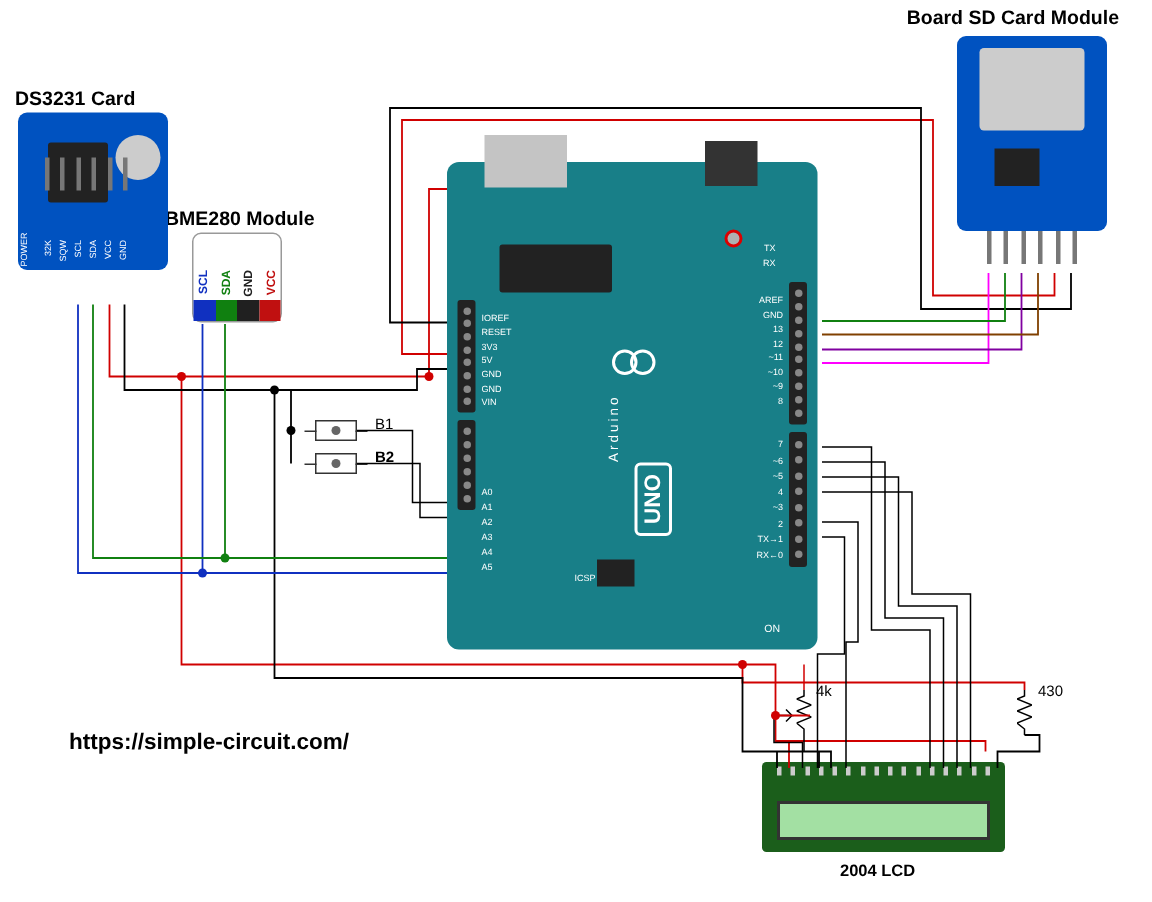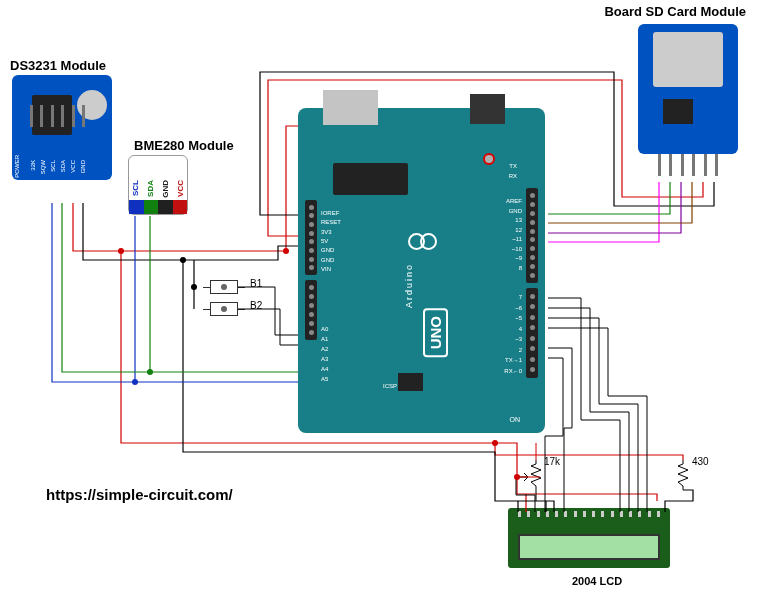--- a/index.html
+++ b/index.html
@@ -47,24 +47,24 @@
   .btn-dot { position: absolute; width: 6px; height: 6px; border-radius: 50%; background: #666; top: 3px; left: 10px; }
   .resistor { position: absolute; width: 10px; height: 30px; }
   .resistor svg { width: 100%; height: 100%; }
   .wire { position: absolute; background: none; pointer-events: none; }
   .credit { position: absolute; left: 46px; top: 486px; font-size: 15px; font-weight: bold; }
   .node { position: absolute; width: 6px; height: 6px; border-radius: 50%; margin: -3px 0 0 -3px; }
 </style>
 </head>
 <body>
 
-<div class="label" style="left:10px; top:58px;">DS3231 Module</div>
-<div class="label" style="left:134px; top:138px;">BME280 Module</div>
+<div class="label" style="left:10px; top:58px;">DS3231 Card</div>
+<div class="label" style="left:110px; top:138px;">BME280 Module</div>
 <div class="label" style="right:22px; top:4px;">Board SD Card Module</div>
-<div class="label" style="left:572px; top:575px; font-size:11px;">2004 LCD</div>
+<div class="label" style="left:560px; top:575px; font-size:11px;">2004 LCD</div>
 <div class="credit">https://simple-circuit.com/</div>
 
 <div class="board ds3231">
   <div class="ds3231-chip"></div>
   <div class="ds3231-batt"></div>
   <div style="position:absolute; left:2px; bottom:2px; font-size:6px; color:#fff; writing-mode:vertical-rl; transform:rotate(180deg);">POWER</div>
 </div>
 <div class="ds3231-pins">
   <span></span>
     <span></span>
@@ -198,28 +198,28 @@
     <div class="pin-label" style="right: 246px; top: 367.5px; text-align: right;">RX←0</div>
   </div>
 
 <div class="button" style="left:210px; top:280px;">
     <div class="btn-dot"></div>
   </div>
 <div class="label" style="left:250px; top:278px; font-size:10px; font-weight:normal;">B1</div>
 <div class="button" style="left:210px; top:302px;">
     <div class="btn-dot"></div>
   </div>
-<div class="label" style="left:250px; top:300px; font-size:10px; font-weight:normal;">B2</div>
+<div class="label" style="left:250px; top:300px; font-size:10px; font-weight:bold;">B2</div>
 
 <div class="resistor" style="left:531px; top:460px;">
   <svg viewBox="0 0 10 30">
       <path d="M5 0 L5 4 L0 6 L10 10 L0 14 L10 18 L0 22 L5 26 L5 30" stroke="#000" fill="none" stroke-width="1"></path>
     </svg>
 </div>
-<div class="label" style="left:544px; top:456px; font-size:10px; font-weight:normal;">17k</div>
+<div class="label" style="left:544px; top:456px; font-size:10px; font-weight:normal;">4k</div>
 <div class="resistor" style="left:678px; top:460px;">
   <svg viewBox="0 0 10 30">
       <path d="M5 0 L5 4 L0 6 L10 10 L0 14 L10 18 L0 22 L5 26 L5 30" stroke="#000" fill="none" stroke-width="1"></path>
     </svg>
 </div>
 <div class="label" style="left:692px; top:456px; font-size:10px; font-weight:normal;">430</div>
 
 <svg style="position:absolute; left:516px; top:472px;" width="18" height="10">
     <path d="M0 5 L12 5 L8 1 M12 5 L8 9" stroke="#000" fill="none"></path>
   </svg>

